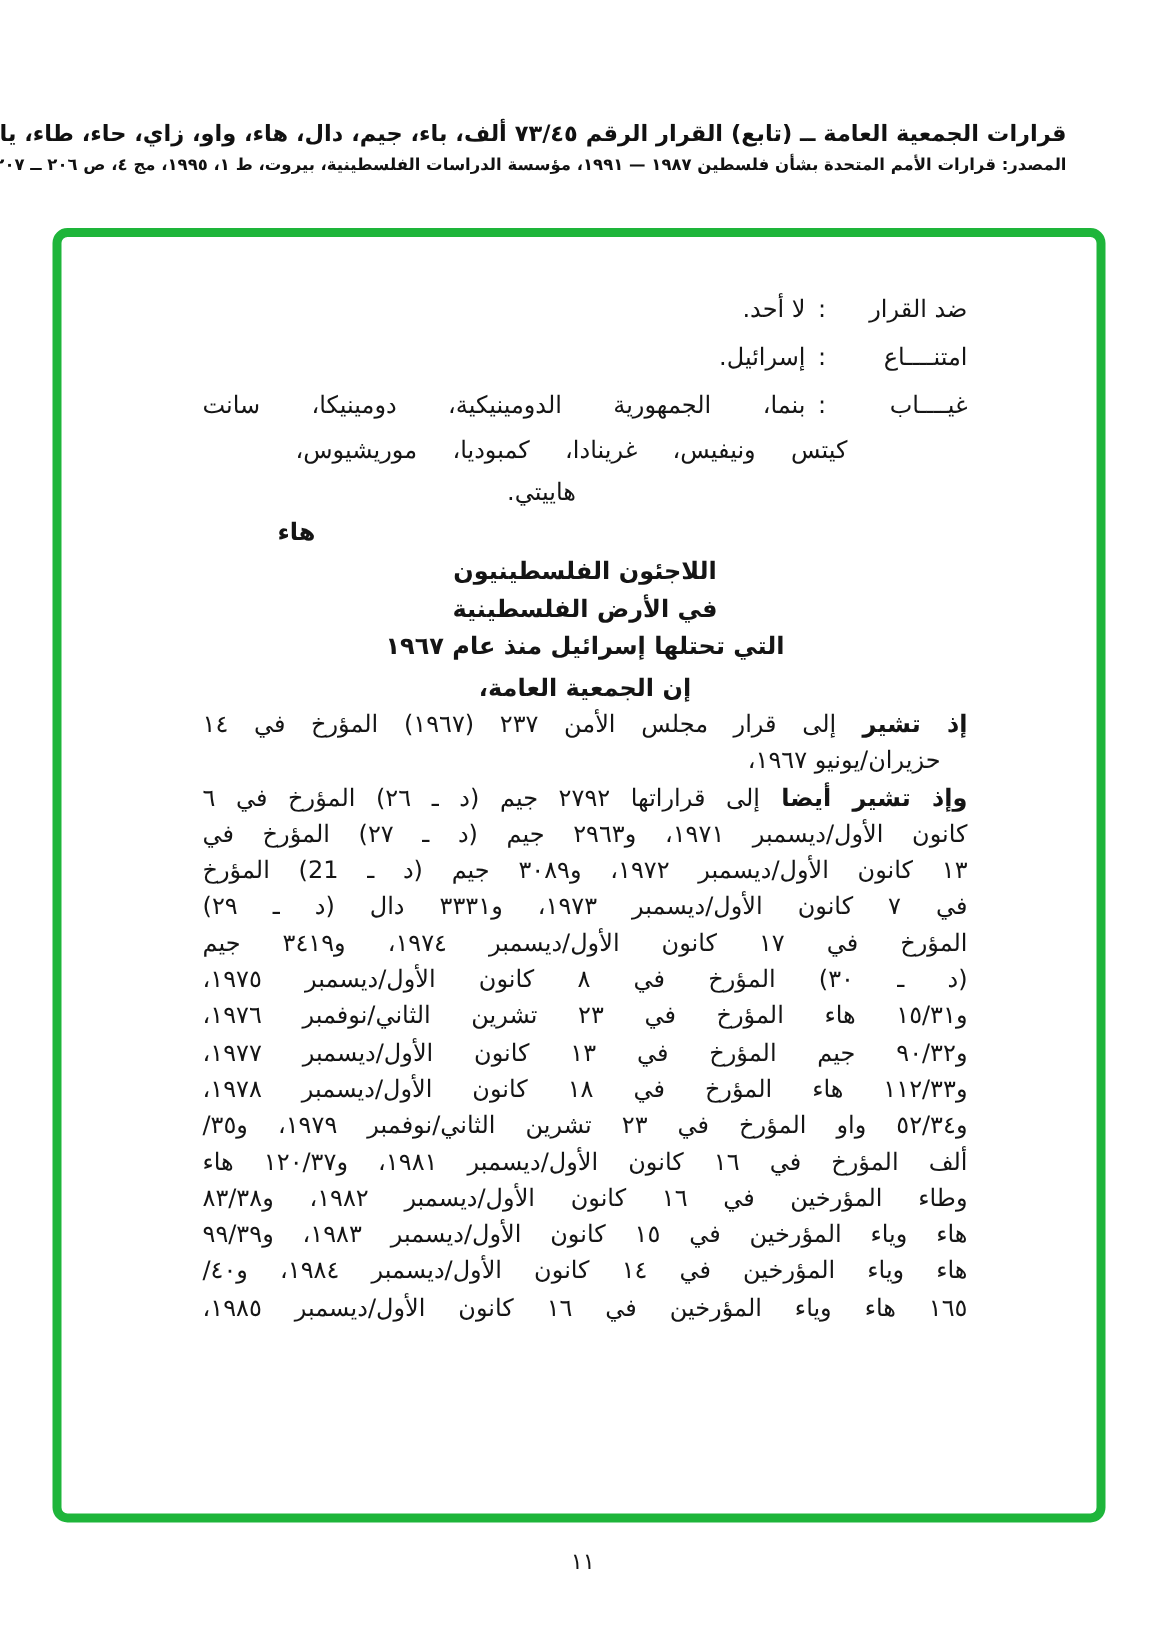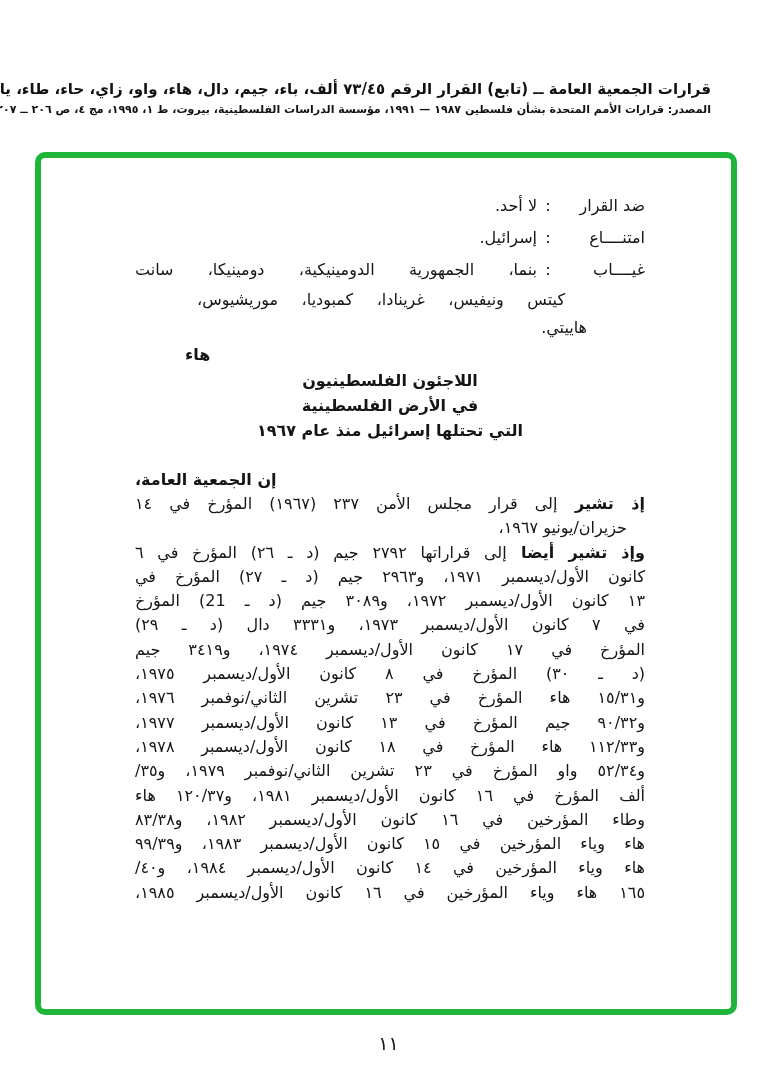--- a/index.html
+++ b/index.html
@@ -59,57 +59,57 @@
   .vote-value { flex: 1; }
   .vote-value.fill { text-align: justify; text-align-last: justify; }
   .wrap-a {
     line-height: 28px;
     margin-right: 80px; margin-left: 62px;
     text-align: justify; text-align-last: justify;
   }
   .wrap-b {
     line-height: 28px;
     margin-right: 58px;
-    text-align: right;
+    text-align: center;
   }
   .section-letter {
     line-height: 26px;
     text-align: left;
     font-weight: bold;
     position: relative; left: 50px;
   }
   .title-line {
     line-height: 25px;
     text-align: center;
     font-weight: bold;
   }
   .opening {
-    margin-top: 25px;
+    margin-top: 4px;
     line-height: 24px;
     font-weight: bold;
-    text-align: left;
+    text-align: center;
   }
   .body-line {
     line-height: 24.3px;
     text-align: justify;
     text-align-last: justify;
   }
   .body-line .lead { font-weight: bold; }
   .body-line.short {
     text-align: left;
     text-align-last: right;
     padding-right: 18px;
   }
   
   .page-number {
     position: absolute;
     top: 1032px; left: 0;
     width: 777px;
     text-align: center;
-    font-size: 19px;
+    font-size: 15px;
     color: #161616;
   }
 </style>
 </head>
 <body>
 
 <div id="page">
 
   <div class="header">
     <div class="header-main">قرارات الجمعية العامة ــ (تابع) القرار الرقم ٧٣/٤٥ ألف، باء، جيم، دال، هاء، واو، زاي، حاء، طاء، ياء، كاف</div>

